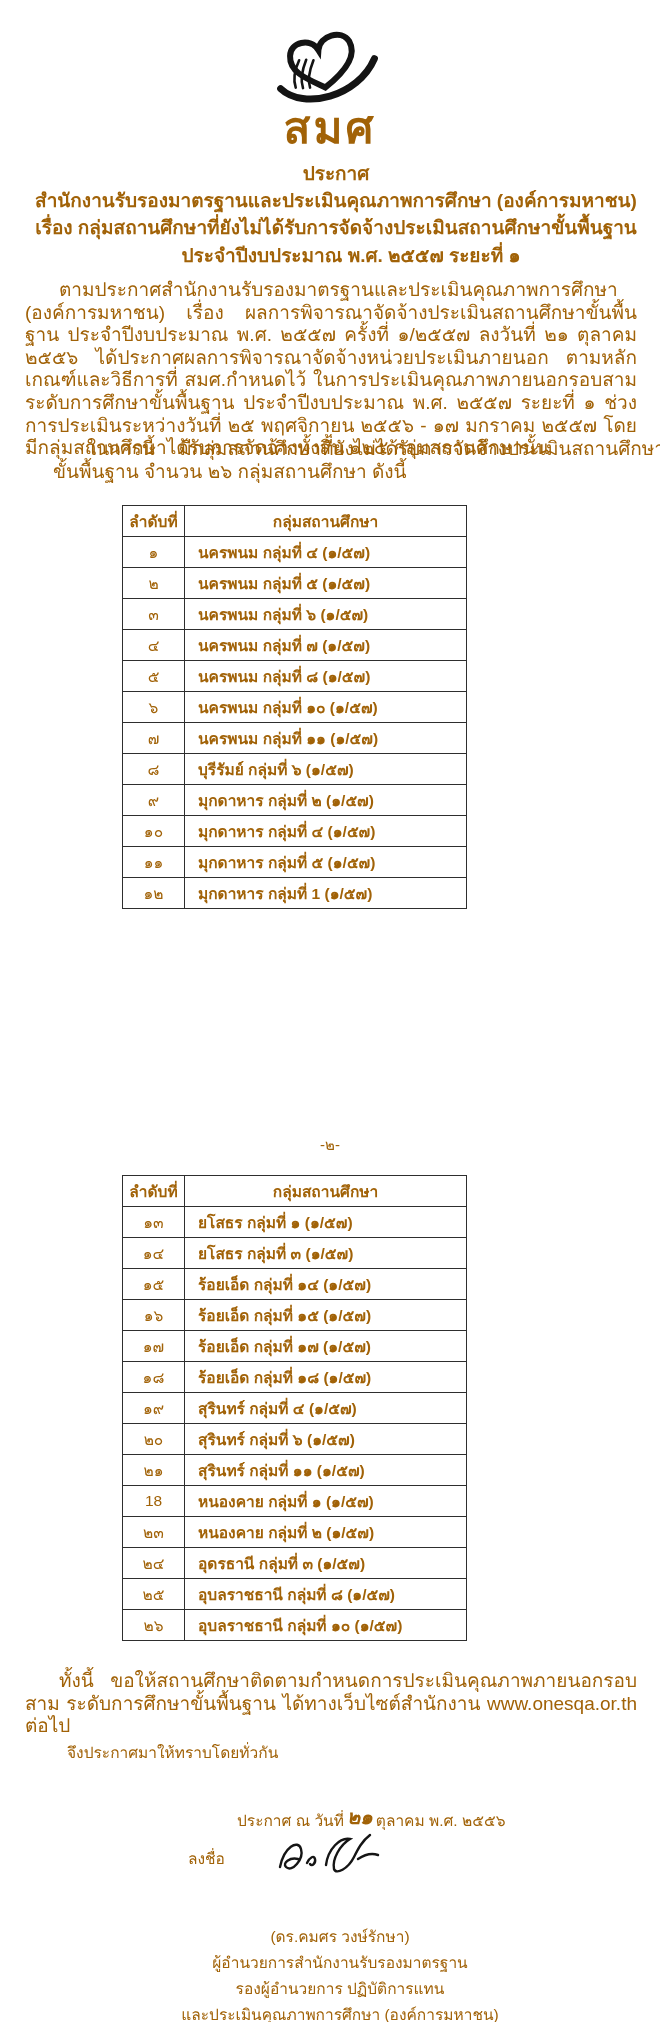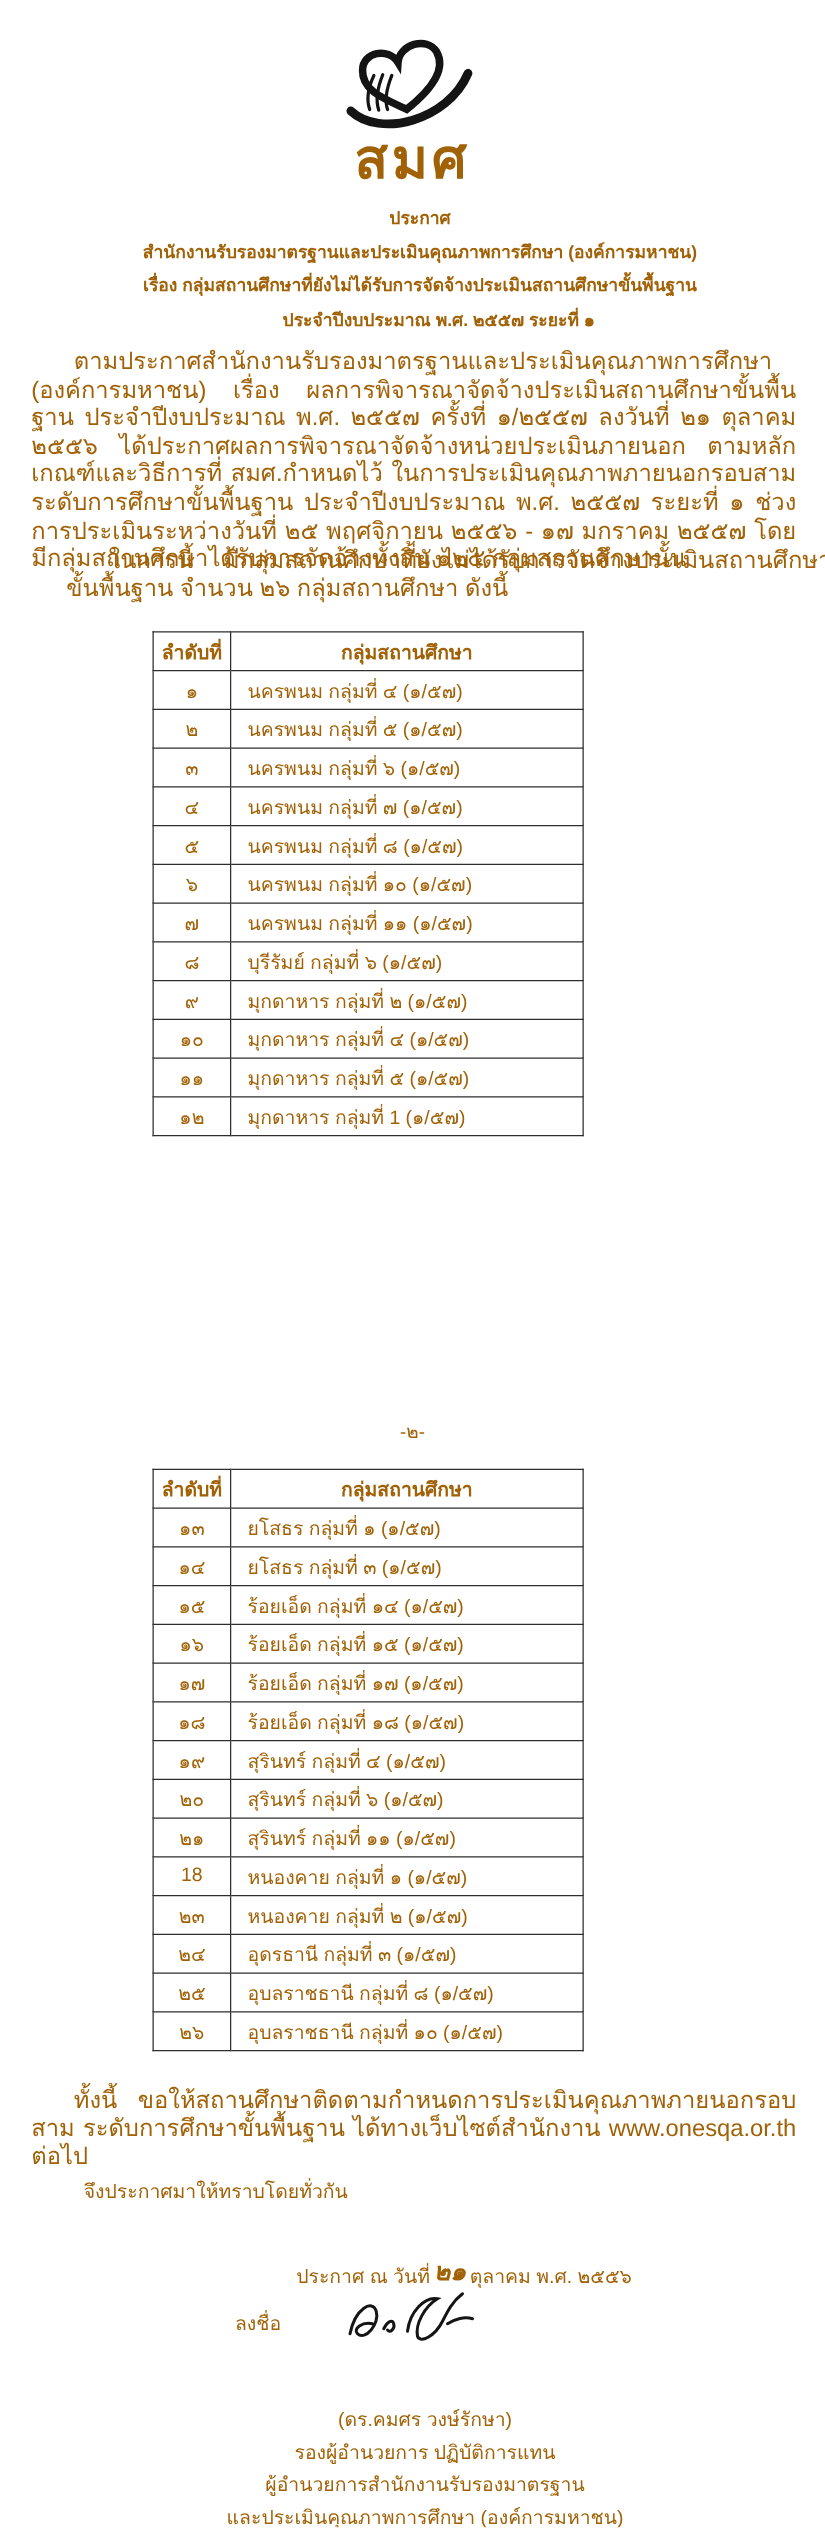--- a/index.html
+++ b/index.html
@@ -8,38 +8,38 @@
     position:relative;
     width:660px; height:2022px;
     margin:0 auto;
     background:#ffffff;
     color:#a16207;
     font-family:"Liberation Sans","DejaVu Sans",sans-serif;
     overflow:hidden;
   }
   .abs { position:absolute; }
   .centerline { left:0; right:0; text-align:center; }
-  .hdr { font-weight:700; font-size:14px; line-height:22px;margin-left:12px; }
+  .hdr { font-weight:700; font-size:19px; line-height:22px;margin-left:12px; }
   .logo-wordmark {
     font-size:44px; font-weight:700; letter-spacing:3px; line-height:44px;
   }
   .bodytext {
     left:25px; width:612px;
     font-size:19px; line-height:22.6px;
     text-align:justify; text-justify:inter-character;
   }
   .indent { text-indent:34px; }
   .doc-table { border-collapse:collapse; background:#fff; }
   .doc-table th, .doc-table td {
     border:1.5px solid #2e2e2e;
     height:31px; font-size:15.5px; vertical-align:middle;
   }
   .doc-table th { font-weight:700; text-align:center; }
   .doc-table td.col-num { width:62px; text-align:center; }
-  .doc-table td.col-group { width:282px; text-align:left; padding-left:13px; }
+  .doc-table td.col-group { width:282px; text-align:left; padding-left:13px;font-weight:bold; }
   .doc-table th.col-num-h { width:62px; }
   .doc-table th.col-group-h { width:282px; }
   .pagemark { font-size:15px; }
   .dateline { font-size:15.5px; }
   .hand {
     font-size:20px; font-weight:700; font-style:italic;
     position:relative; top:-2px; padding:0 3px;
   }
   .signblock { left:130px; width:420px; text-align:center; font-size:15.5px; line-height:26px; }
   .siglabel { font-size:15.5px; }
@@ -209,18 +209,18 @@
     <g fill="none" stroke="#151515" stroke-width="2.4" stroke-linecap="round">
       <path d="M6 38 C10 18 24 10 27 20 C30 30 18 44 12 38 C8 34 16 28 24 30"></path>
       <path d="M33 34 C36 28 40 26 41 30 C42 34 38 38 36 35"></path>
       <path d="M52 36 C54 20 66 8 76 10 C66 16 58 30 60 40 C62 46 74 40 80 28 C84 20 88 12 96 6"></path>
       <path d="M84 30 C90 26 98 24 104 26"></path>
     </g>
   </svg>
 
   <div class="abs signblock" style="top:1924px;">
     <div>(ดร.คมศร  วงษ์รักษา)</div>
+    <div>ผู้อำนวยการสำนักงานรับรองมาตรฐาน</div>
     <div>รองผู้อำนวยการ ปฏิบัติการแทน</div>
-    <div>ผู้อำนวยการสำนักงานรับรองมาตรฐาน</div>
     <div>และประเมินคุณภาพการศึกษา (องค์การมหาชน)</div>
   </div>
 
 </div>
 
 </body></html>

